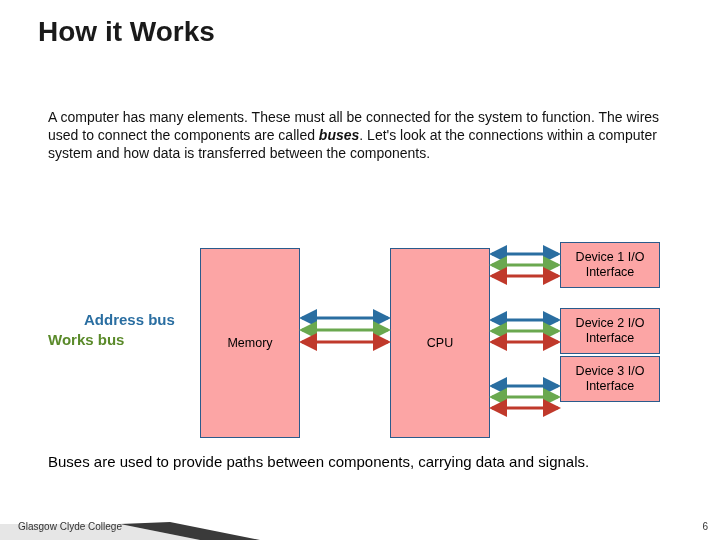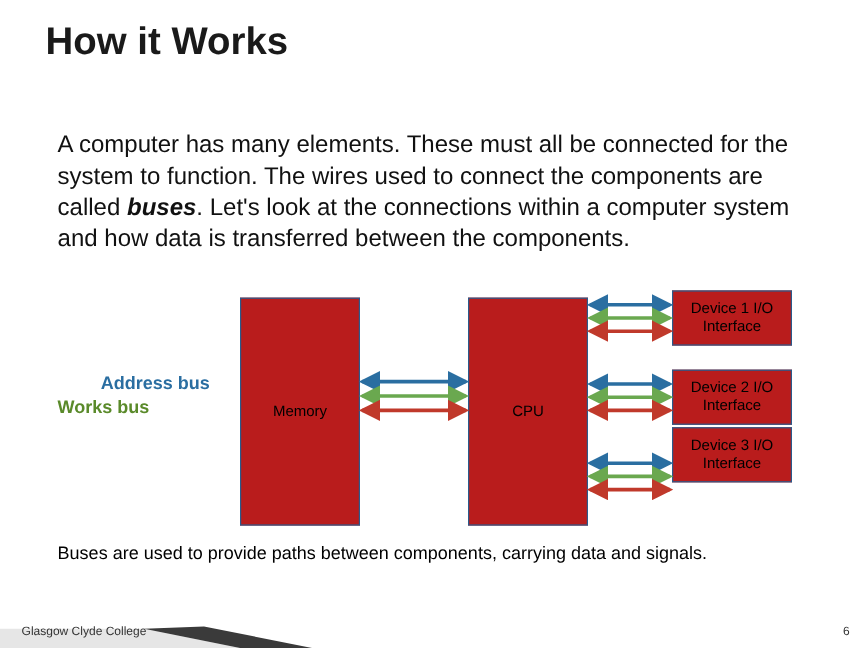--- a/index.html
+++ b/index.html
@@ -8,30 +8,30 @@
     height: 540px;
     background: #fff;
     font-family: "Segoe UI", Tahoma, Arial, sans-serif;
     position: relative;
     color: #000;
   }
   .title {
     position: absolute;
     left: 38px;
     top: 16px;
-    font-size: 32px;
+    font-size: 28px;
     font-weight: 700;
     color: #1a1a1a;
   }
   .intro {
     position: absolute;
     left: 48px;
     top: 108px;
     width: 620px;
-    font-size: 20px;
+    font-size: 14px;
     line-height: 1.3;
     color: #111;
   }
   .intro .buses-word { font-weight: 700; font-style: italic; }
   .diagram {
     position: absolute;
     left: 0;
     top: 220px;
     width: 720px;
     height: 220px;
@@ -43,21 +43,21 @@
     font-size: 15px;
     font-weight: 700;
     line-height: 1.35;
   }
   .bus-legend .addr { color: #2a6ea1; margin-left: 36px; }
   .bus-legend .data { color: #5a8a2a; }
   .bus-legend .ctrl { color: #b02020; }
   .box {
     position: absolute;
     border: 1.5px solid #2a5b8c;
-    background: #b91c1c;
+    background: #fca5a5;
     display: flex;
     align-items: center;
     justify-content: center;
     font-size: 12.5px;
     text-align: center;
     line-height: 1.2;
   }
   .box.tall { width: 100px; height: 190px; top: 28px; justify-content: center; }
   .box.memory { left: 200px; }
   .box.cpu    { left: 390px; }

